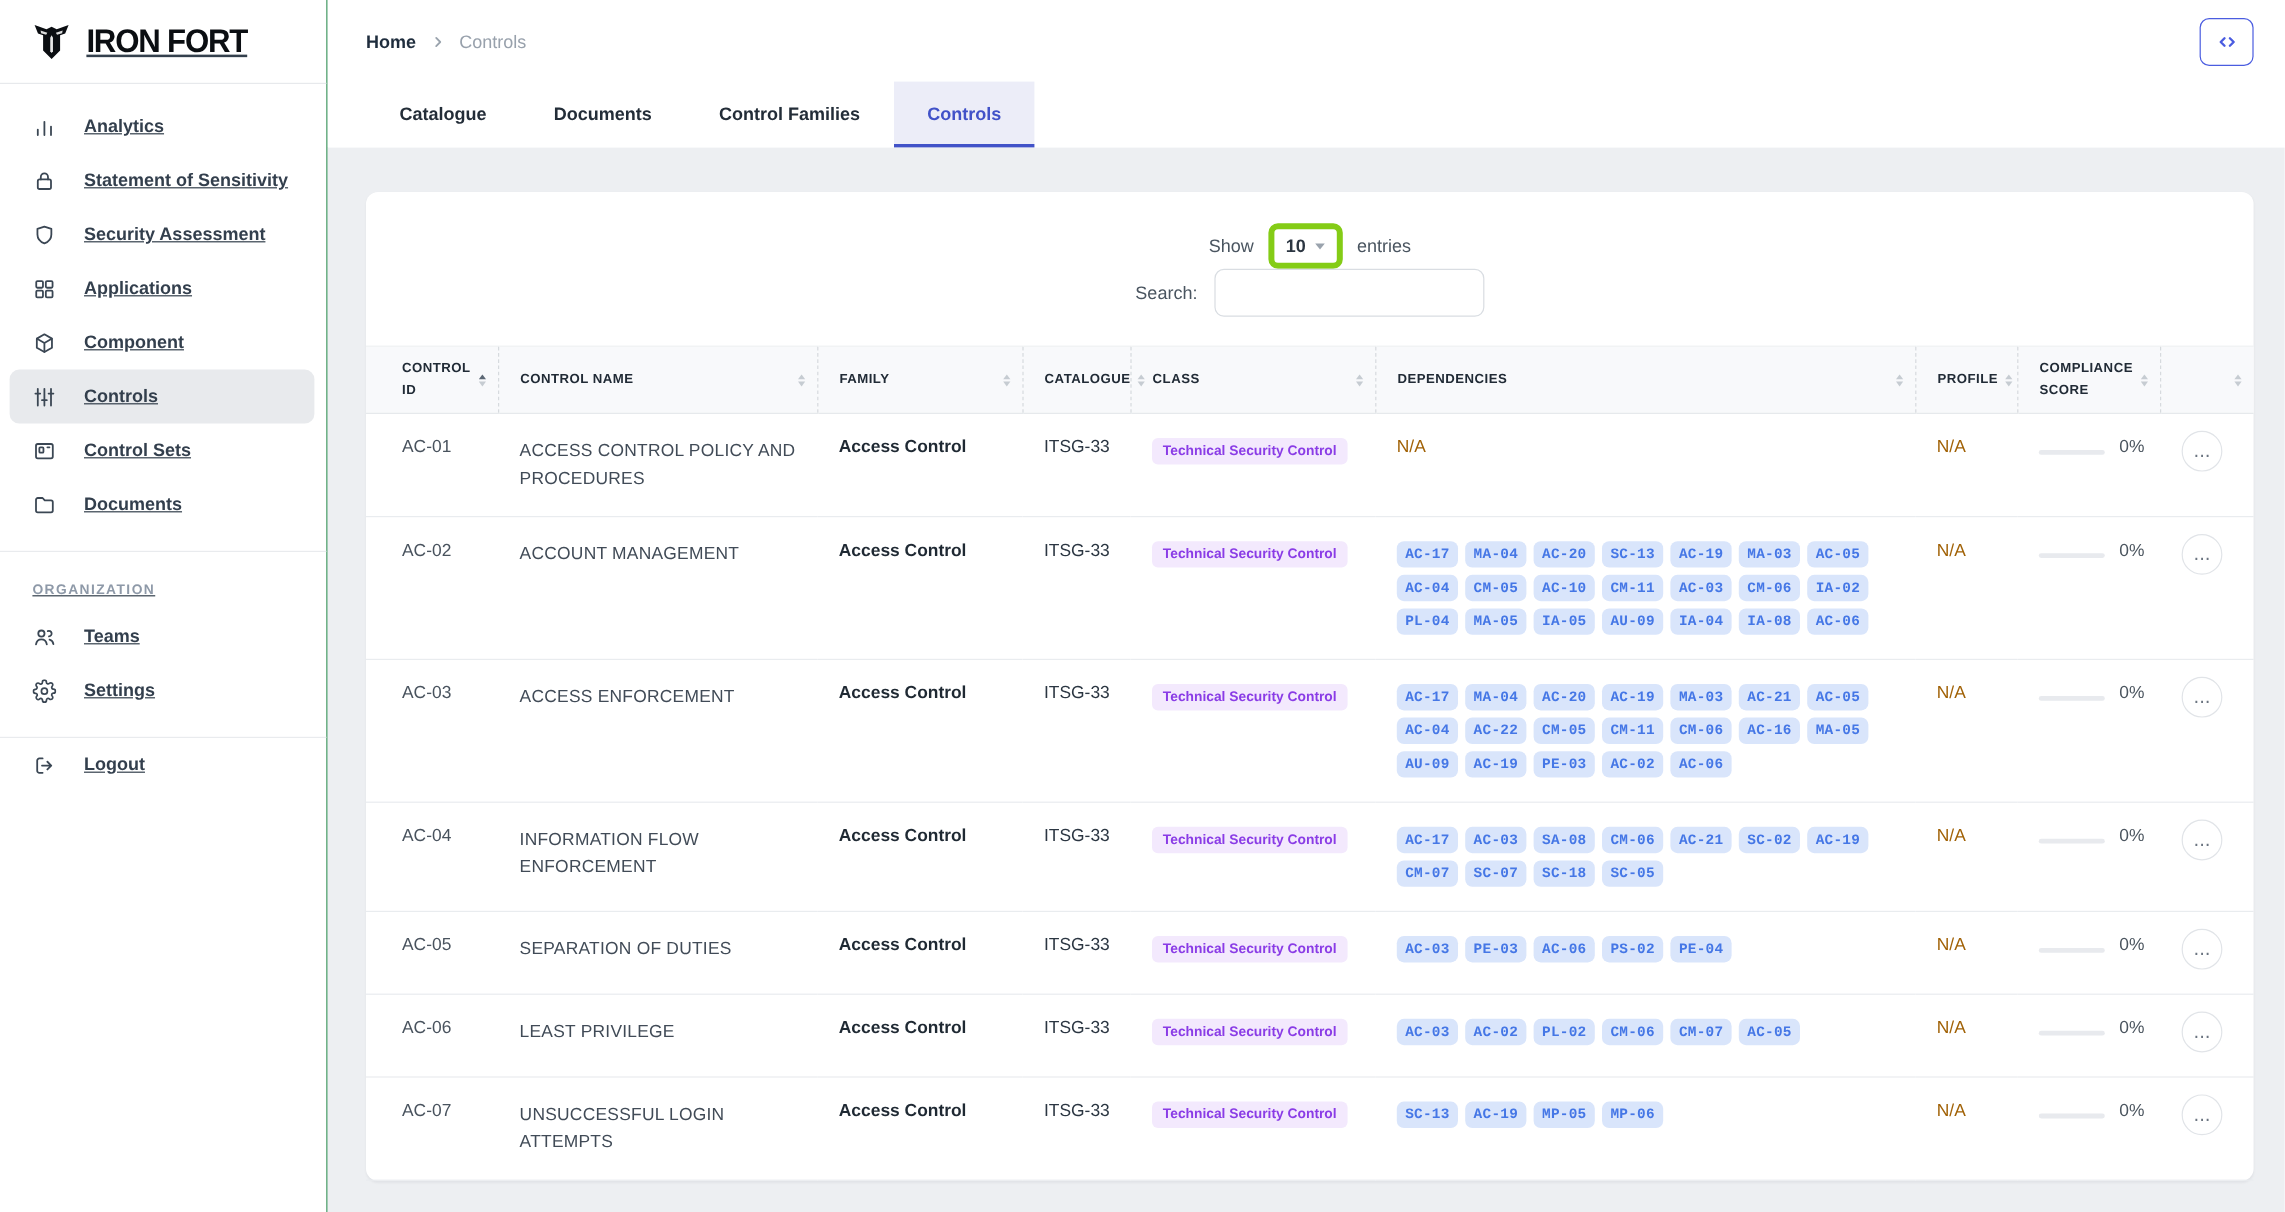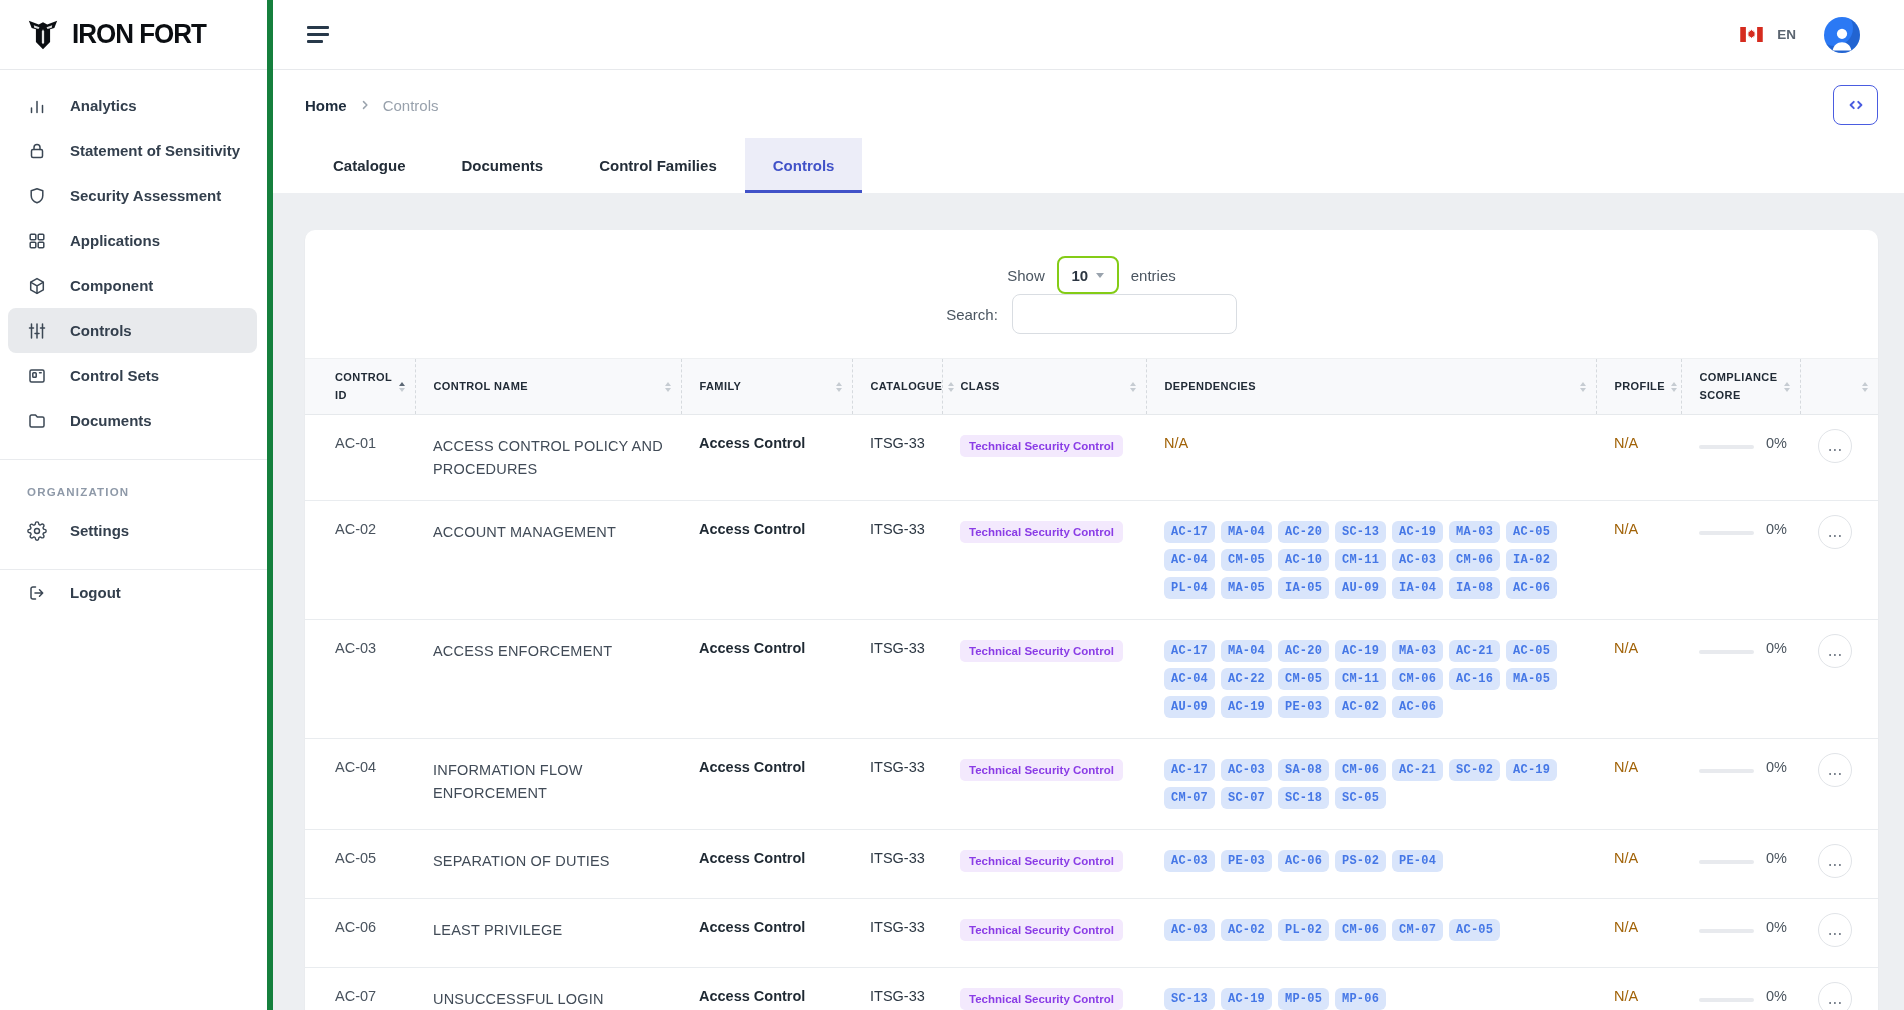--- a/index.html
+++ b/index.html
@@ -1,20 +1,20 @@
 <!DOCTYPE html>
 <html><head>
 <meta charset="utf-8">
 <style>
   * { margin:0; padding:0; box-sizing:border-box; }
   html,body { width:1904px; height:1010px; overflow:hidden; }
   body { font-family:"Liberation Sans", sans-serif; display:flex; background:#fff; color:#34404d; }
 
   
-  .sidebar { width:273px; flex-shrink:0; background:#fff; border-right:6px solid #15803d; display:flex; flex-direction:column; }
+  .sidebar { width:273px; flex-shrink:0; background:#fff; border-right:1px solid #15803d; display:flex; flex-direction:column;text-decoration:underline; }
   .logo-row { height:70px; flex-shrink:0; display:flex; align-items:center; gap:12px; padding-left:26px; border-bottom:1px solid #e7e9ec; }
   .logo-mark { width:34px; height:34px; }
   .logo-text { font-size:26px; font-weight:800; letter-spacing:-1px; color:#0b0e12; transform:scaleY(1.05); }
   .side-nav { padding-top:13px; }
   .side-item { height:45px; display:flex; align-items:center; gap:23px; margin:0 10px 0 8px; padding-left:19px; border-radius:8px; font-size:15px; font-weight:600; color:#333f4d; cursor:pointer; }
   .side-item.active { background:#e8eaed; }
   .side-icon { width:20px; height:20px; display:flex; align-items:center; justify-content:center; color:#3b4754; }
   .side-icon svg { width:20px; height:20px; }
   .side-divider { border-top:1px solid #e9ebee; margin-top:16px; }
   .side-section-label { font-size:11.5px; font-weight:700; letter-spacing:1.2px; color:#8e99a8; padding:26px 0 10px 27px; }
@@ -42,21 +42,21 @@
   .code-btn svg { width:18px; height:18px; }
   .tabs-row { display:flex; margin-top:13px; padding-left:0; }
   .tab { padding:19px 28px; font-size:15px; font-weight:700; color:#232d38; cursor:pointer; }
   .tab.active { color:#4152c8; background:#ecedf8; border-bottom:3px solid #4152c8; padding-bottom:16px; }
 
   
   .content { flex:1; background:#edeff2; padding:37px 26px 0 32px; overflow:hidden; }
   .card { background:#fff; border-radius:10px; box-shadow:0 1px 2px rgba(16,24,40,.05); min-height:820px; }
   .card-controls { display:flex; align-items:center; justify-content:space-between; padding:26px 30px 24px;flex-direction:column; }
   .show-group { display:flex; align-items:center; gap:12px; font-size:15px; color:#4a5560; }
-  .page-size { min-width:62px; height:38px; border:2px solid #84cc16; border-radius:8px; display:flex; align-items:center; justify-content:center; gap:8px; font-size:15px; color:#2c3642; font-weight:600; cursor:pointer; background:#fff; }
+  .page-size { min-width:62px; height:38px; border:5px solid #84cc16; border-radius:8px; display:flex; align-items:center; justify-content:center; gap:8px; font-size:15px; color:#2c3642; font-weight:600; cursor:pointer; background:#fff; }
   .caret-down { width:0; height:0; border-left:4px solid transparent; border-right:4px solid transparent; border-top:5px solid #9aa3ad; }
   .search-group { display:flex; align-items:center; gap:14px; font-size:15px; color:#4a5560; }
   .search-input { width:225px; height:40px; border:1px solid #d9dde2; border-radius:8px; outline:none; font-size:14px; padding:0 12px; color:#34404d; background:#fff; }
 
   
   table { border-collapse:collapse; width:100%; table-layout:fixed; }
   col.c1{width:110px;} col.c2{width:266px;} col.c3{width:171px;} col.c4{width:90px;} col.c5{width:204px;}
   col.c6{width:450px;} col.c7{width:85px;} col.c8{width:119px;} col.c9{width:78px;}
   th { background:#f8f9fb; border-top:1px solid #eef0f2; border-bottom:1px solid #e6e9ec; border-right:1px dashed #d6dade; padding:10px 10px 10px 18px; text-align:left; vertical-align:middle; }
   th:last-child { border-right:none; }
@@ -166,20 +166,30 @@
           </svg>
         </span>
         <span>Documents</span>
       </div>
     </nav>
   <div class="side-divider"></div>
   <div class="side-section-label">ORGANIZATION</div>
   <nav>
       <div class="side-item">
         <span class="side-icon">
+          <svg viewBox="0 0 20 20" fill="none" stroke="currentColor" stroke-width="1.5" stroke-linecap="round" stroke-linejoin="round">
+            <circle cx="7.5" cy="7" r="2.6"></circle>
+            <path d="M3 16c.4-2.6 2.2-4.2 4.5-4.2s4.1 1.6 4.5 4.2"></path>
+            <path d="M12.8 4.9a2.3 2.3 0 1 1 1 4.4M14.3 12c1.7.4 2.9 1.8 3.2 3.7"></path>
+          </svg>
+        </span>
+        <span>Teams</span>
+      </div>
+      <div class="side-item">
+        <span class="side-icon">
           <svg viewBox="0 0 24 24" fill="none" stroke="currentColor" stroke-width="1.7" stroke-linecap="round" stroke-linejoin="round">
             <circle cx="12" cy="12" r="3"></circle>
             <path d="M19.4 15a1.65 1.65 0 0 0 .33 1.82l.06.06a2 2 0 1 1-2.83 2.83l-.06-.06a1.65 1.65 0 0 0-1.82-.33 1.65 1.65 0 0 0-1 1.51V21a2 2 0 1 1-4 0v-.09a1.65 1.65 0 0 0-1-1.51 1.65 1.65 0 0 0-1.82.33l-.06.06a2 2 0 1 1-2.83-2.83l.06-.06a1.65 1.65 0 0 0 .33-1.82 1.65 1.65 0 0 0-1.51-1H3a2 2 0 1 1 0-4h.09a1.65 1.65 0 0 0 1.51-1 1.65 1.65 0 0 0-.33-1.82l-.06-.06a2 2 0 1 1 2.83-2.83l.06.06a1.65 1.65 0 0 0 1.82.33h.08a1.65 1.65 0 0 0 1-1.51V3a2 2 0 1 1 4 0v.09a1.65 1.65 0 0 0 1 1.51h.08a1.65 1.65 0 0 0 1.82-.33l.06-.06a2 2 0 1 1 2.83 2.83l-.06.06a1.65 1.65 0 0 0-.33 1.82v.08a1.65 1.65 0 0 0 1.51 1H21a2 2 0 1 1 0 4h-.09a1.65 1.65 0 0 0-1.51 1z"></path>
           </svg>
         </span>
         <span>Settings</span>
       </div>
     </nav>
   <div class="side-divider"></div>
   <nav>
@@ -190,42 +200,20 @@
             <path d="M12.5 6.8L15.7 10l-3.2 3.2M15.5 10H8"></path>
           </svg>
         </span>
         <span>Logout</span>
       </div>
     </nav>
 </aside>
 
 <div class="main">
 
-  <header class="topbar">
-    <div class="burger">
-        <span></span>
-        <span></span>
-        <span></span>
-      </div>
-    <div class="topbar-right">
-      <svg class="flag" viewBox="0 0 24 16">
-        <rect width="24" height="16" rx="2" fill="#fff"></rect>
-        <rect width="6" height="16" fill="#d52b1e"></rect>
-        <rect x="18" width="6" height="16" fill="#d52b1e"></rect>
-        <path fill="#d52b1e" d="M12 2.6l.8 1.7 1.4-.7-.4 1.8 1.8-.3-.9 1.5 1.7.8-1.7.8.9 1.6-1.8-.3.4 1.8-1.4-.9-.8 1.7-.8-1.7-1.4.9.4-1.8-1.8.3.9-1.6-1.7-.8 1.7-.8-.9-1.5 1.8.3-.4-1.8 1.4.7z"></path>
-      </svg>
-      <span class="lang">EN</span>
-      <div class="avatar">
-        <svg viewBox="0 0 24 24">
-            <circle cx="12" cy="8.6" r="4.1" fill="#fff"></circle>
-            <path d="M4.5 22c.7-4.2 3.7-6.6 7.5-6.6s6.8 2.4 7.5 6.6z" fill="#fff"></path>
-          </svg>
-      </div>
-    </div>
-  </header>
 
   <div class="header-band">
     <div class="crumb-row">
       <div class="breadcrumb">
           <span class="crumb-home">Home</span>
           <span class="crumb-sep">
             <svg width="12" height="12" viewBox="0 0 16 16" fill="none" stroke="#9aa3ad" stroke-width="2" stroke-linecap="round" stroke-linejoin="round">
               <path d="M6 3.5L10.5 8 6 12.5"></path>
             </svg>
           </span>

